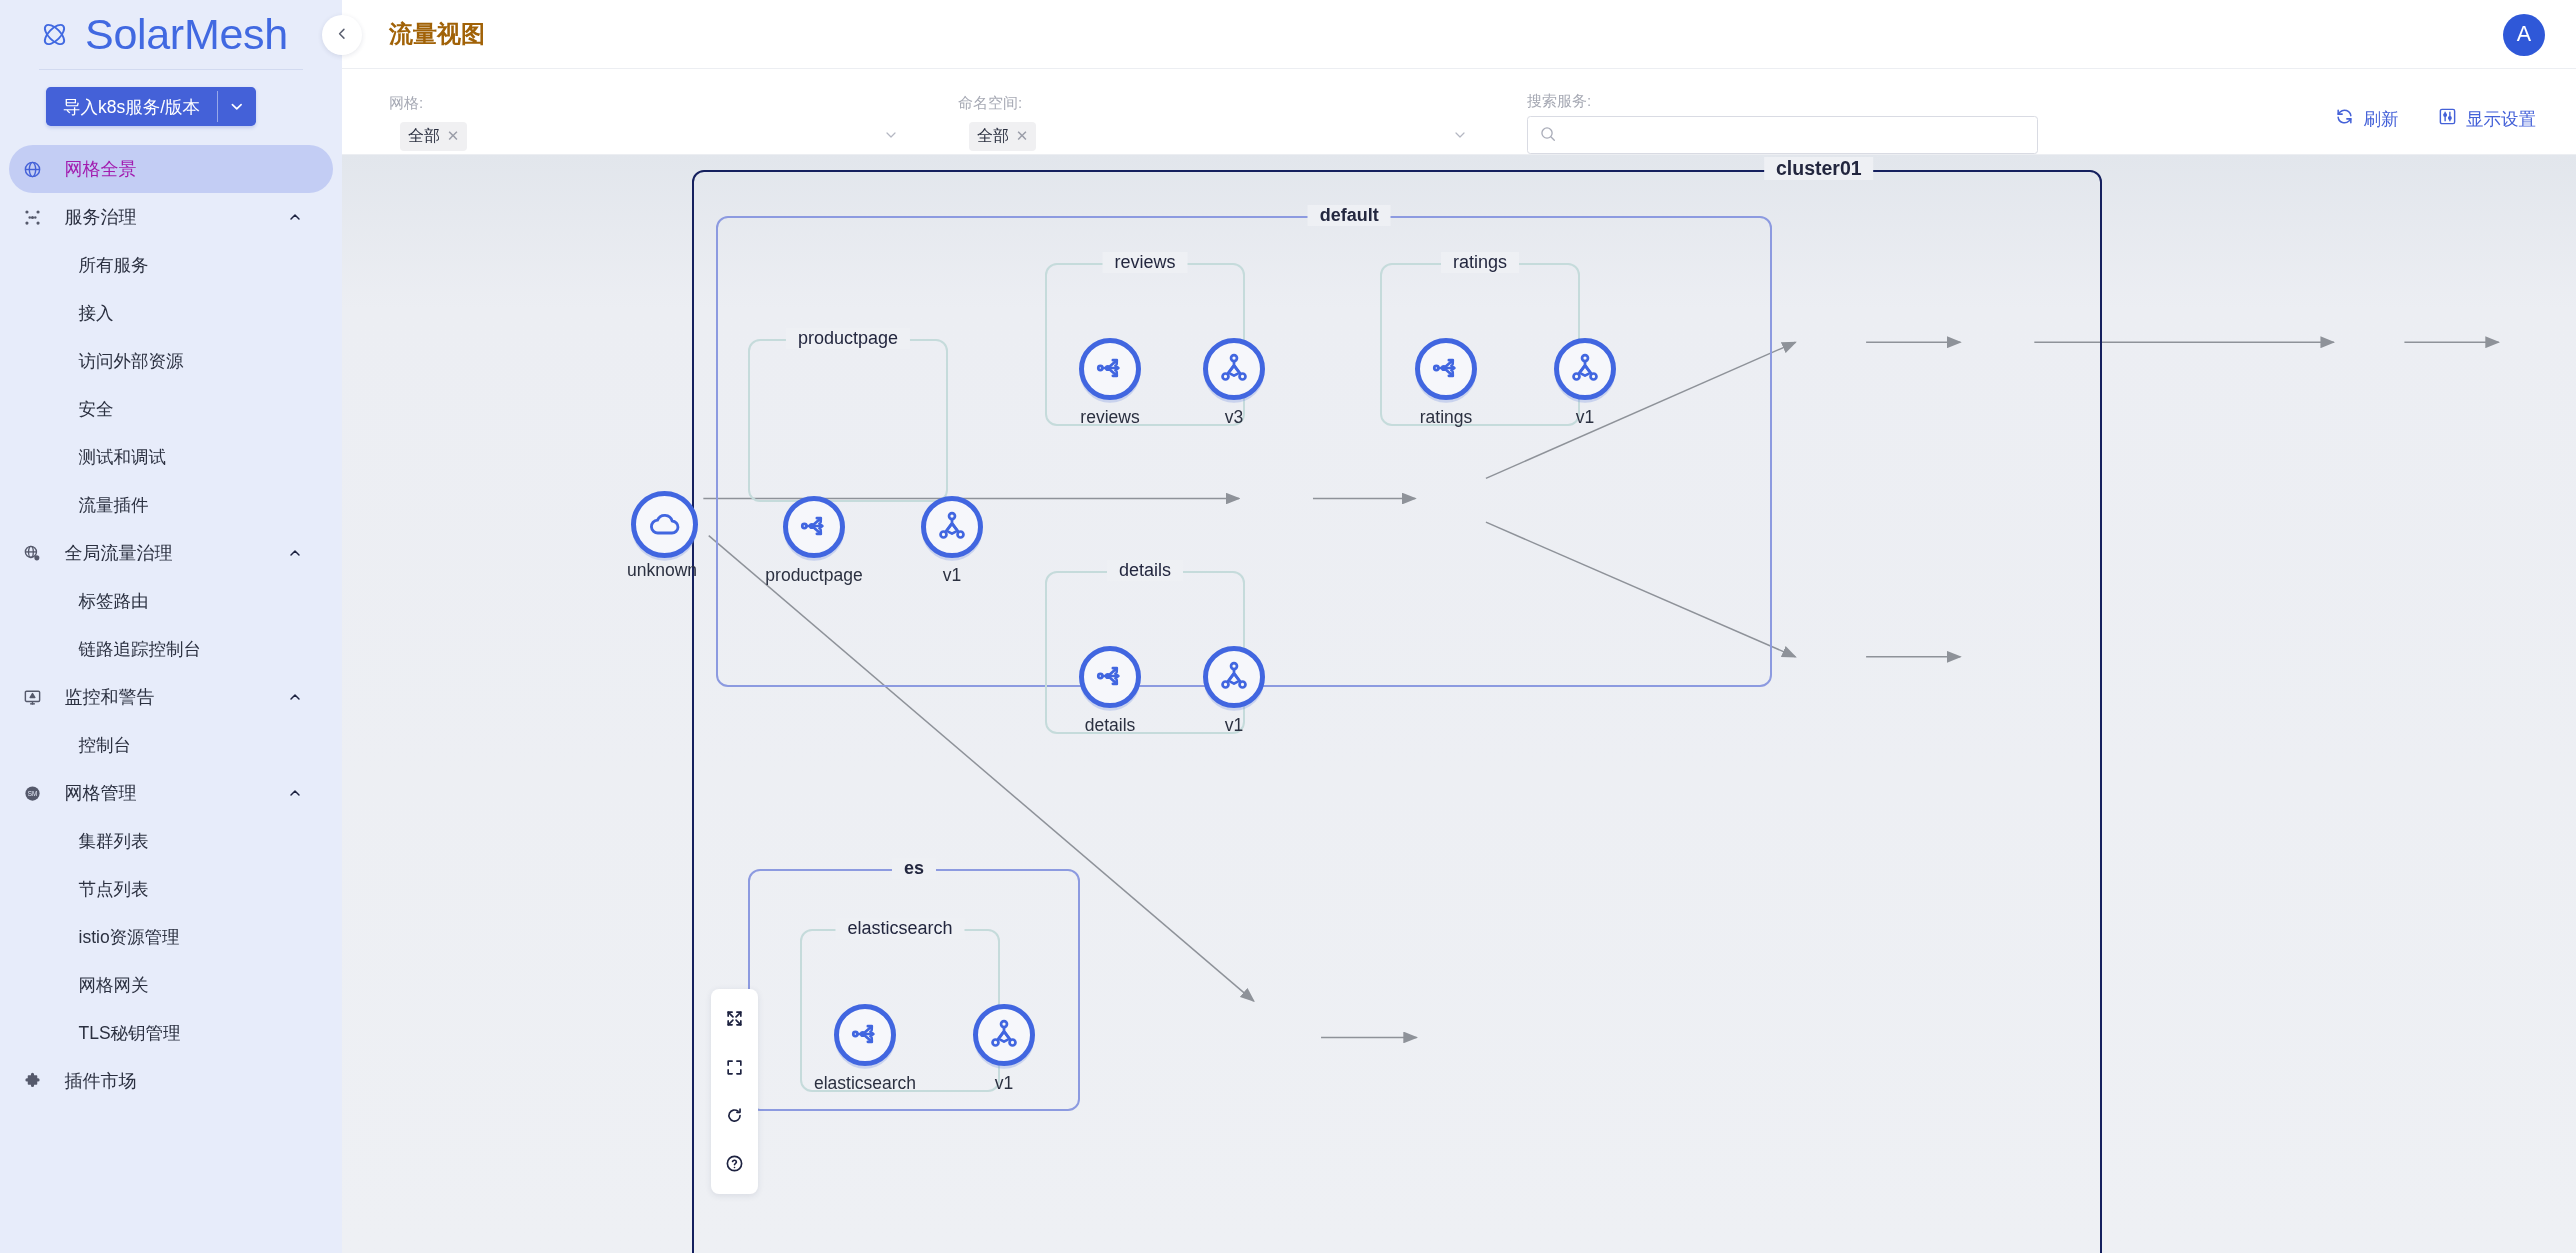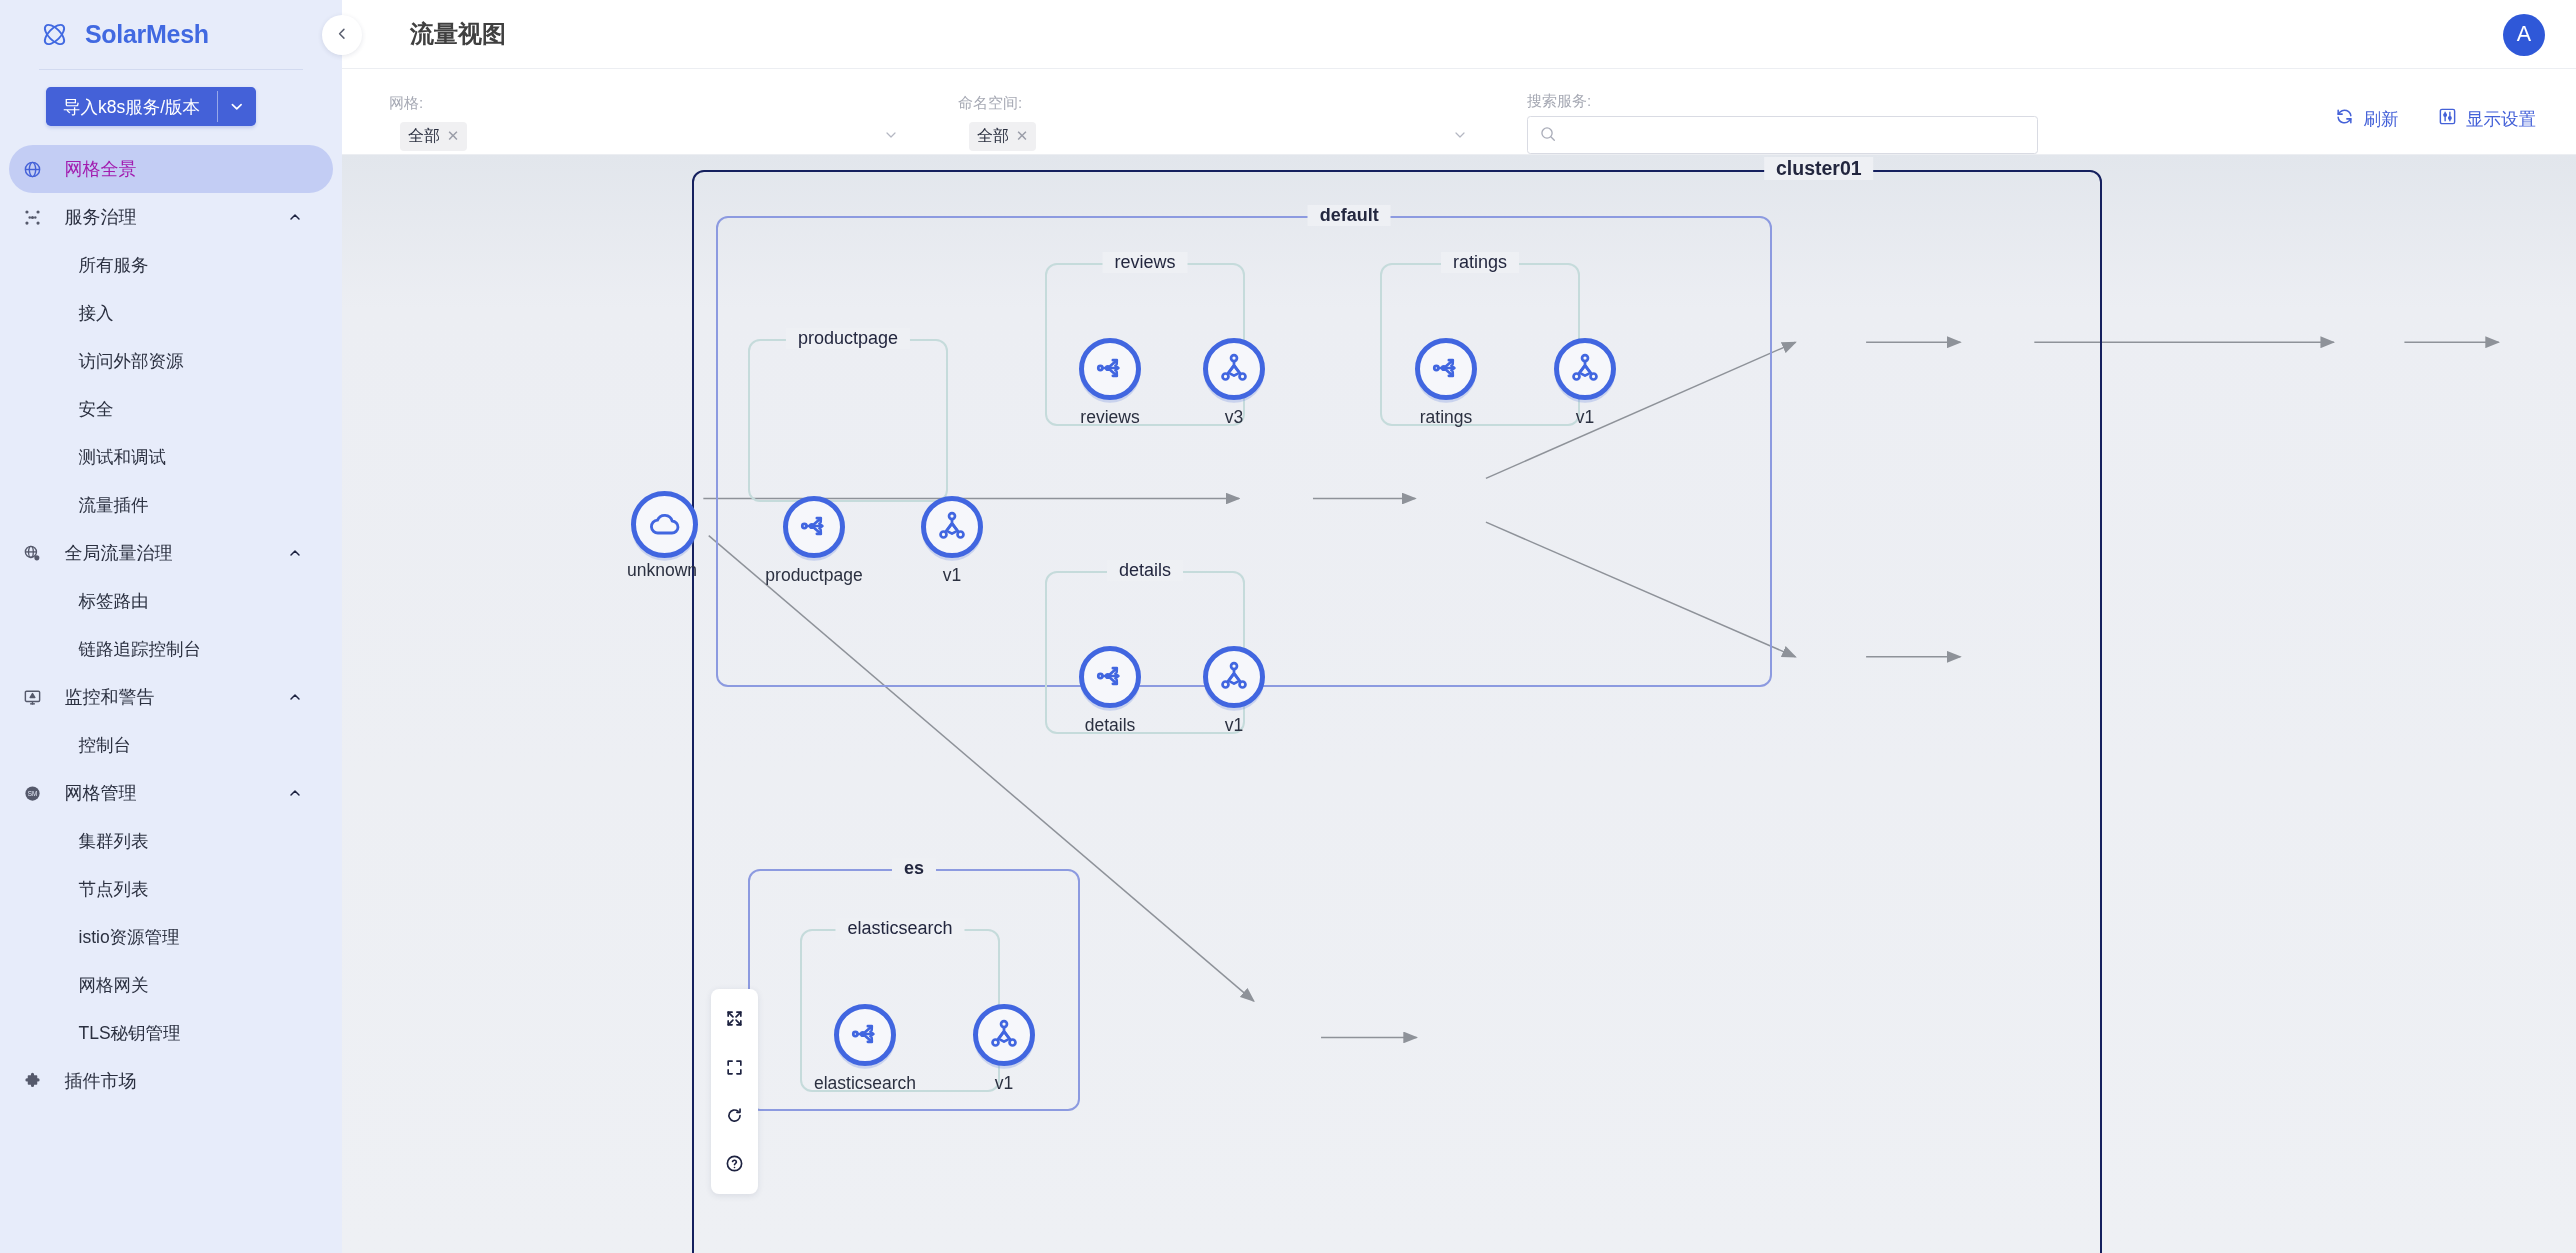--- a/index.html
+++ b/index.html
@@ -20,21 +20,21 @@
     z-index: 5;
   }
   .brand {
     height: 69px;
     display: flex; align-items: center;
     padding-left: 39px;
     gap: 15px;
   }
   .brand-logo { width: 31px; height: 31px; display:block; }
   .brand-name {
-    font-size: 25px; font-weight: 700; color: #4169e1;
+    font-size: 43px; font-weight: 400; color: #4169e1;
     letter-spacing: -0.3px;
   }
   .brand-sep {
     height: 0.7px; background: #d2daf0; margin: 0 39px;
   }
   .import-wrap { padding: 17.5px 0 19px 46px; }
   .import-btn {
     display: inline-flex; align-items: stretch;
     background: #4461d8; border-radius: 4.7px; overflow: hidden;
     box-shadow: 0 1.3px 3.4px rgba(60,90,200,.22);
@@ -88,21 +88,21 @@
     border-bottom: 0.7px solid #eceef2;
     position: relative;
   }
   .collapse-btn {
     position: absolute; left: -20px; top: 15px;
     width: 40px; height: 40px; border-radius: 50%;
     background: #fff; box-shadow: 0 1.3px 5.4px rgba(40,50,90,.12);
     display:flex; align-items:center; justify-content:center;
     z-index: 10; cursor:pointer;
   }
-  .page-title { font-size: 24px; font-weight: 700; color: #404040; margin-left: 68px; }
+  .page-title { font-size: 24px; font-weight: 700; color: #a16207; margin-left: 47px; }
   .avatar {
     position:absolute; right: 31px; top: 13.5px;
     width: 42px; height: 42px; border-radius:50%;
     background:#2f58d8; color:#fff;
     display:flex; align-items:center; justify-content:center;
     font-size: 21.5px;
   }
 
   .filterbar {
     height: 86px; background:#fff;

